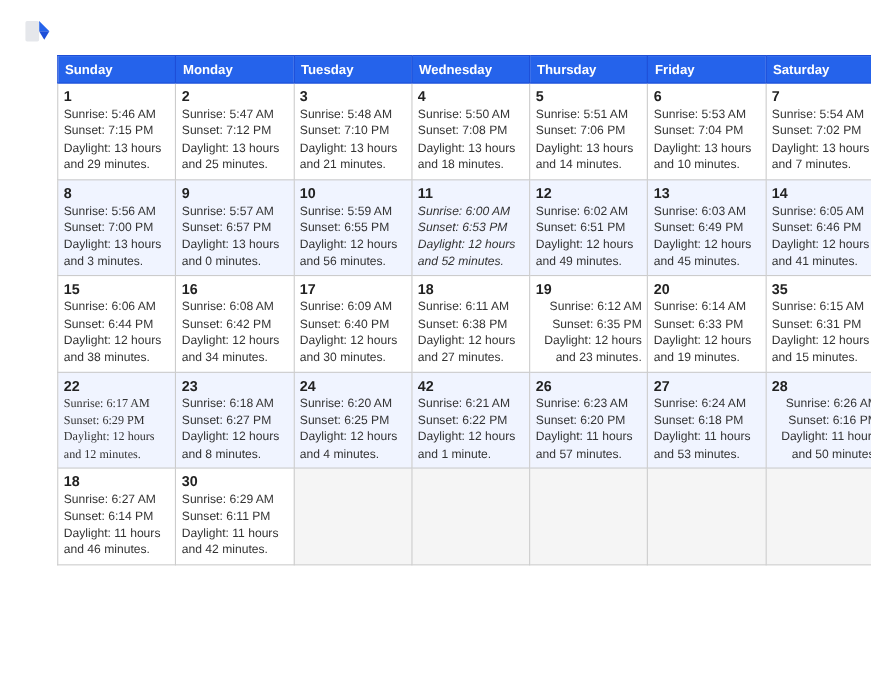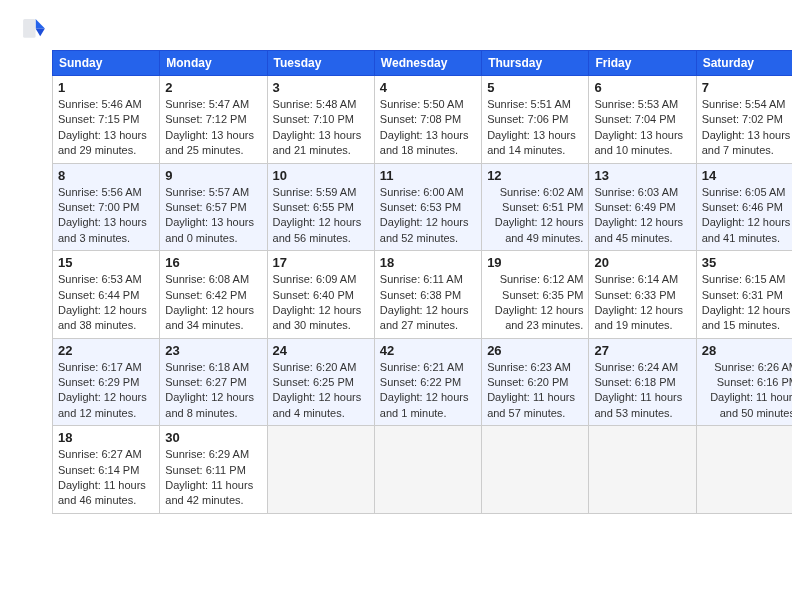--- a/index.html
+++ b/index.html
@@ -196,28 +196,28 @@
           </td>
           <td>
             <span class="day-num">10</span>
             <div class="day-info" style="white-space: pre-line;">Sunrise: 5:59 AM
 Sunset: 6:55 PM
 Daylight: 12 hours
 and 56 minutes.</div>
           </td>
           <td>
             <span class="day-num">11</span>
-            <div class="day-info" style="white-space: pre-line;">Sunrise: 6:00 AM
+            <div class="day-info" style="white-space: pre-line; font-style: italic;">Sunrise: 6:00 AM
 Sunset: 6:53 PM
 Daylight: 12 hours
 and 52 minutes.</div>
           </td>
           <td>
             <span class="day-num">12</span>
-            <div class="day-info" style="white-space: pre-line; text-align: right;">Sunrise: 6:02 AM
+            <div class="day-info" style="white-space: pre-line;">Sunrise: 6:02 AM
 Sunset: 6:51 PM
 Daylight: 12 hours
 and 49 minutes.</div>
           </td>
           <td>
             <span class="day-num">13</span>
             <div class="day-info" style="white-space: pre-line;">Sunrise: 6:03 AM
 Sunset: 6:49 PM
 Daylight: 12 hours
 and 45 minutes.</div>
@@ -226,21 +226,21 @@
             <span class="day-num">14</span>
             <div class="day-info" style="white-space: pre-line;">Sunrise: 6:05 AM
 Sunset: 6:46 PM
 Daylight: 12 hours
 and 41 minutes.</div>
           </td>
         </tr>
         <tr>
           <td>
             <span class="day-num">15</span>
-            <div class="day-info" style="white-space: pre-line;">Sunrise: 6:53 AM
+            <div class="day-info" style="white-space: pre-line;">Sunrise: 6:06 AM
 Sunset: 6:44 PM
 Daylight: 12 hours
 and 38 minutes.</div>
           </td>
           <td>
             <span class="day-num">16</span>
             <div class="day-info" style="white-space: pre-line;">Sunrise: 6:08 AM
 Sunset: 6:42 PM
 Daylight: 12 hours
 and 34 minutes.</div>
@@ -277,21 +277,21 @@
             <span class="day-num">35</span>
             <div class="day-info" style="white-space: pre-line;">Sunrise: 6:15 AM
 Sunset: 6:31 PM
 Daylight: 12 hours
 and 15 minutes.</div>
           </td>
         </tr>
         <tr class="row-shaded">
           <td>
             <span class="day-num">22</span>
-            <div class="day-info" style="white-space: pre-line;">Sunrise: 6:17 AM
+            <div class="day-info" style="white-space: pre-line; font-family: Liberation Serif, serif;">Sunrise: 6:17 AM
 Sunset: 6:29 PM
 Daylight: 12 hours
 and 12 minutes.</div>
           </td>
           <td>
             <span class="day-num">23</span>
             <div class="day-info" style="white-space: pre-line;">Sunrise: 6:18 AM
 Sunset: 6:27 PM
 Daylight: 12 hours
 and 8 minutes.</div>

